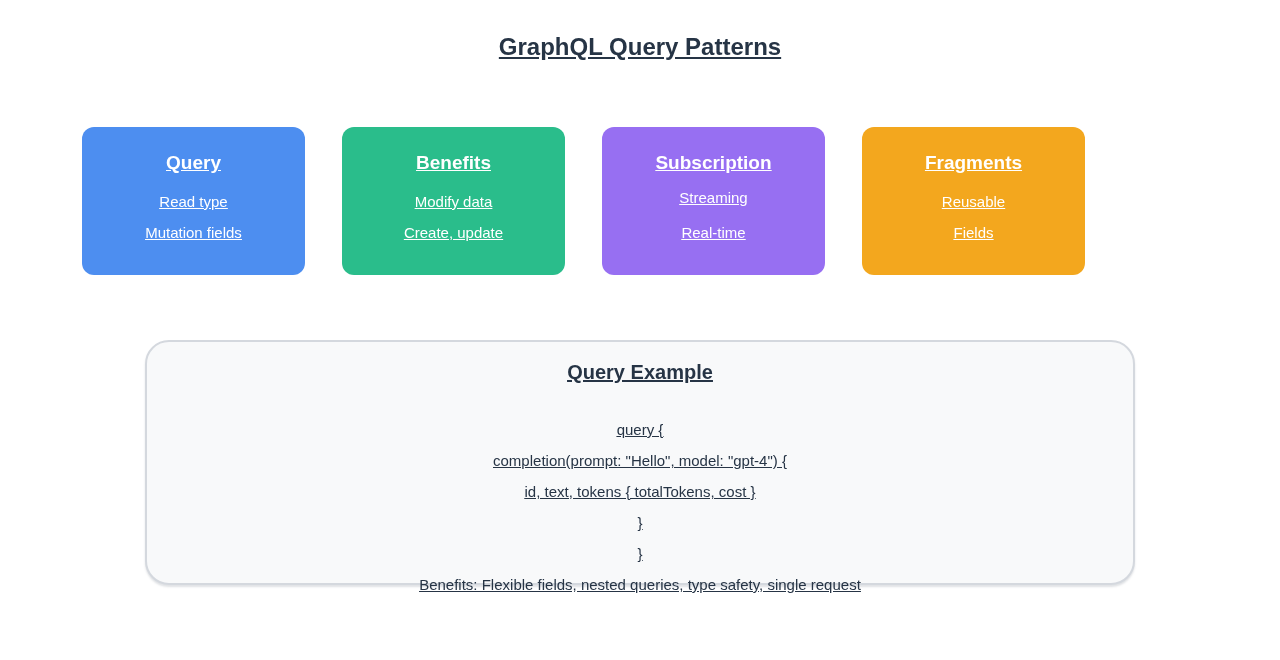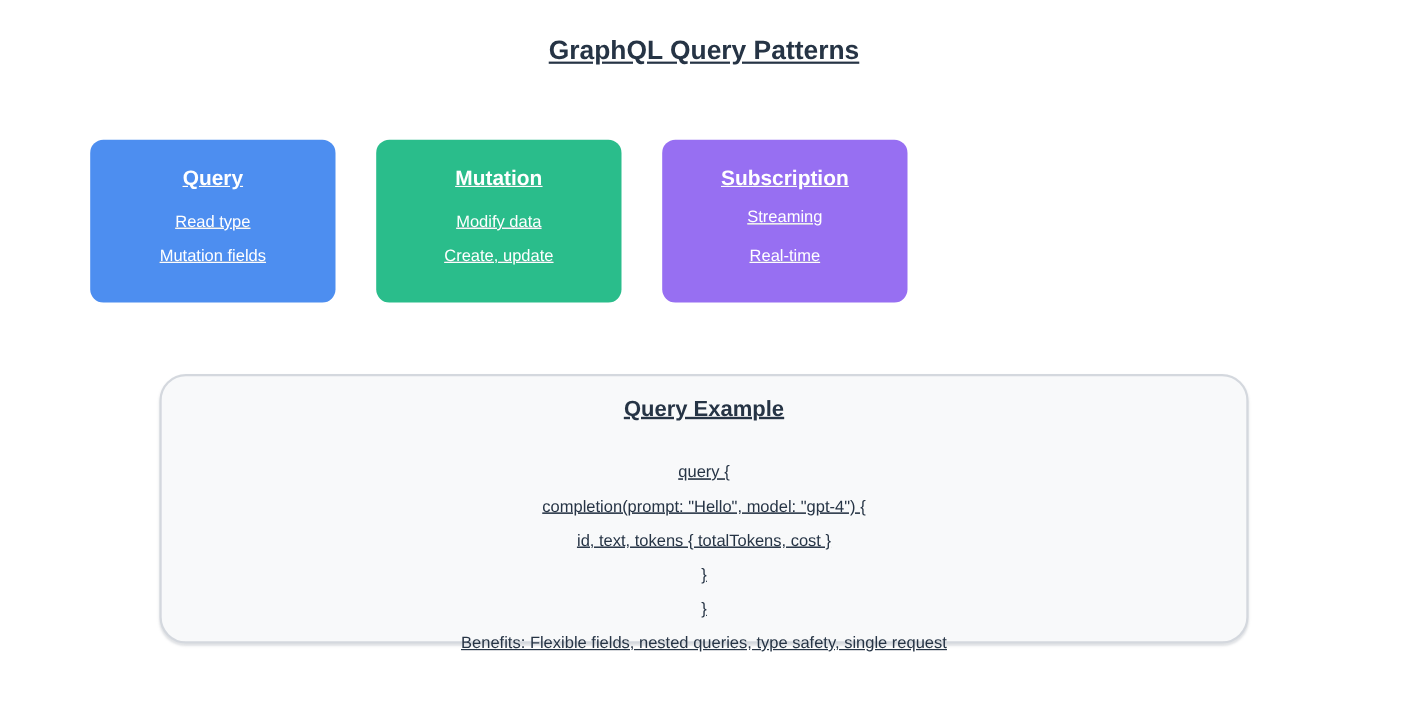--- a/index.html
+++ b/index.html
@@ -90,31 +90,36 @@
 
   <div class="cards-row">
 
     <div class="card" style="background-color: rgb(77, 142, 240);">
       <div class="card-title">Query</div>
       <div class="card-line first">Read type</div>
       <div class="card-line second">Mutation fields</div>
     </div>
 
     <div class="card" style="background-color: rgb(42, 189, 139);">
-      <div class="card-title">Mutation</div>
+      <div class="card-title">Benefits</div>
       <div class="card-line first">Modify data</div>
       <div class="card-line second">Create, update</div>
     </div>
 
     <div class="card" style="background-color: rgb(151, 111, 242);">
       <div class="card-title">Subscription</div>
       <div class="card-line second">Streaming</div>
       <div class="card-line first">Real-time</div>
     </div>
 
+    <div class="card" style="background-color: rgb(243, 167, 30);">
+      <div class="card-title">Fragments</div>
+      <div class="card-line first">Reusable</div>
+      <div class="card-line second">Fields</div>
+    </div>
 
   </div>
 
   <div class="example-box">
     <div class="example-title">Query Example</div>
     <div class="code-line lead">query {</div>
     <div class="code-line follow">completion(prompt: "Hello", model: "gpt-4") {</div>
     <div class="code-line follow">id, text, tokens { totalTokens, cost }</div>
     <div class="code-line follow">}</div>
     <div class="code-line follow">}</div>

